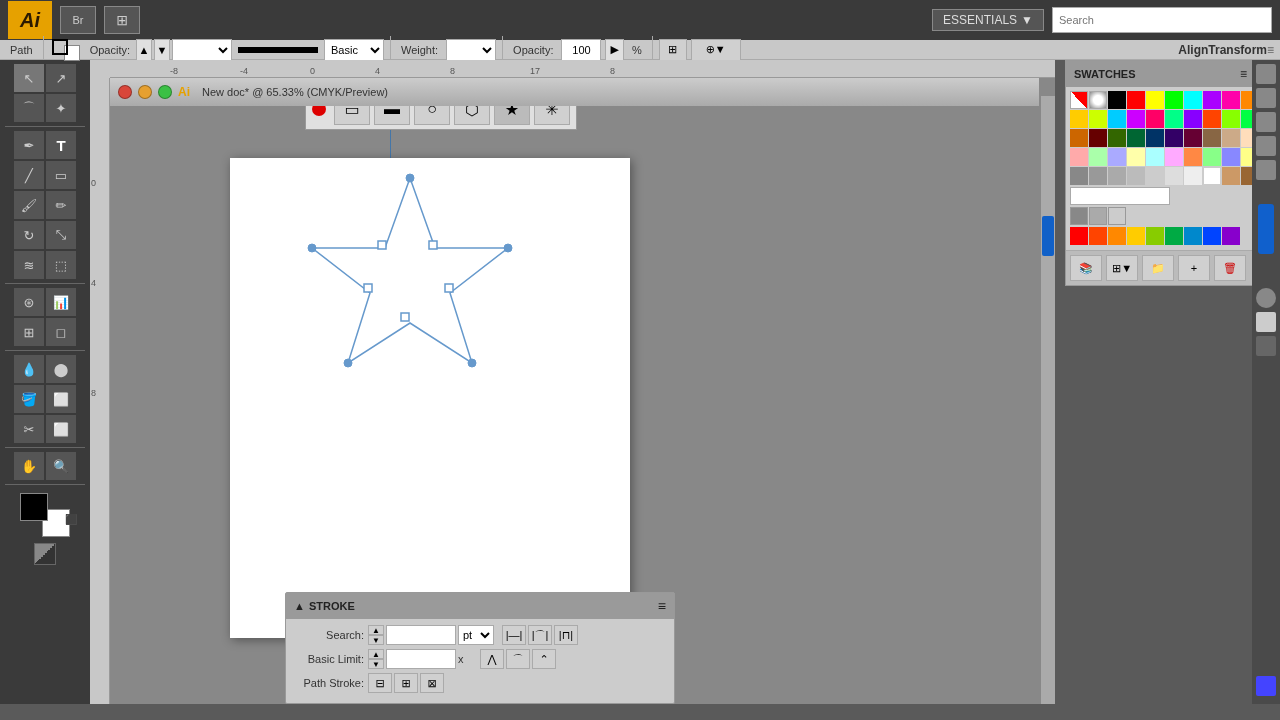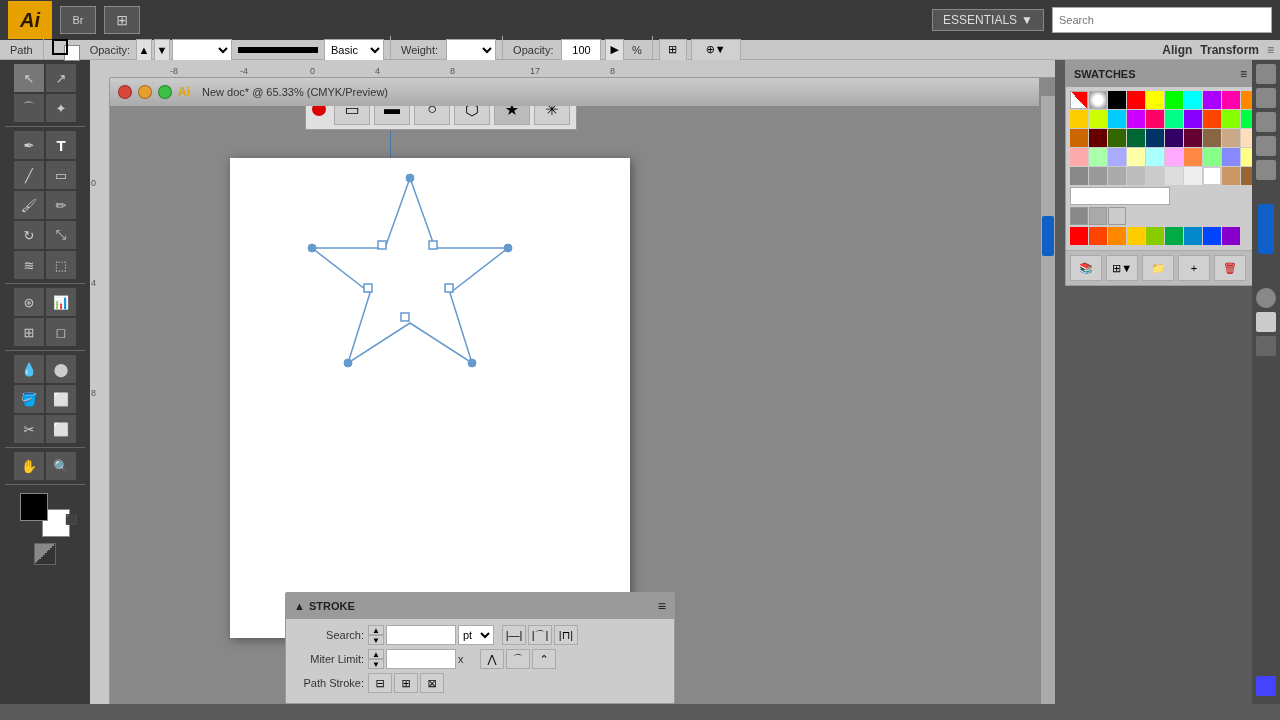--- a/index.html
+++ b/index.html
@@ -40,21 +40,21 @@
     .tb2-select {
       height: 22px; background: #fff; border: 1px solid #aaa; font-size: 11px; padding: 0 2px;
     }
     .tb2-btn {
       height: 22px; background: #e0e0e0; border: 1px solid #aaa; padding: 0 4px; font-size: 11px; cursor: pointer;
     }
     .tb2-stroke-preview {
       width: 80px; height: 6px; background: #000; align-self: center; margin: 0 2px;
     }
     .tb2-sep { width: 1px; height: 28px; background: #aaa; margin: 0 2px; }
-    .align-transform { display: flex; align-items: center; gap: 8px; margin-left: auto; }
+    .align-transform { display: flex; align-items: center; gap: 0; margin-left: auto; }
     .align-transform span { color: #333; font-size: 12px; font-weight: bold; cursor: pointer; }
 
     
     #main {
       display: flex; width: 100%; height: calc(720px - 40px - 36px);
     }
 
     
     #left-toolbar {
       width: 90px; background: #3a3a3a; display: flex; flex-direction: column; align-items: center; padding: 4px 0; gap: 2px; flex-shrink: 0;
@@ -399,21 +399,21 @@
             </div>
 
             <div style="display:flex;gap:2px;margin-left:4px;">
               <div class="stroke-mini-btn">|—|</div>
               <div class="stroke-mini-btn">|⌒|</div>
               <div class="stroke-mini-btn">|⊓|</div>
             </div>
           </div>
 
           <div class="stroke-row">
-            <span class="stroke-label">Miter Limit:</span>
+            <span class="stroke-label">Basic Limit:</span>
             <div style="display:flex;gap:2px;align-items:center;">
               <div class="stroke-stepper">
                 <button>▲</button>
                 <button>▼</button>
               </div>
               <input class="stroke-input" type="text" style="width: 70px;">
               <span class="stroke-label" style="width:14px;text-align:left;">x</span>
             </div>
 
             <div style="display:flex;gap:2px;margin-left:4px;">

